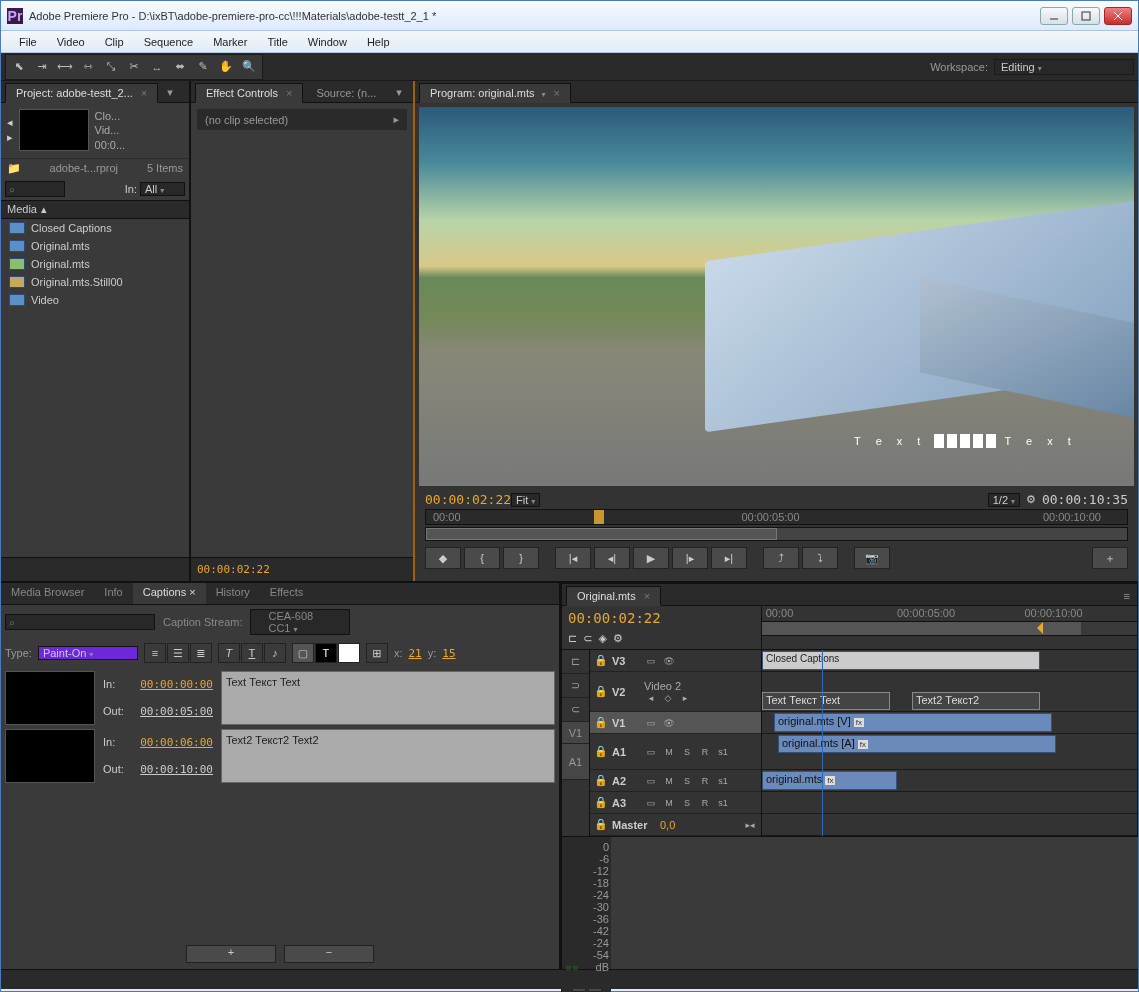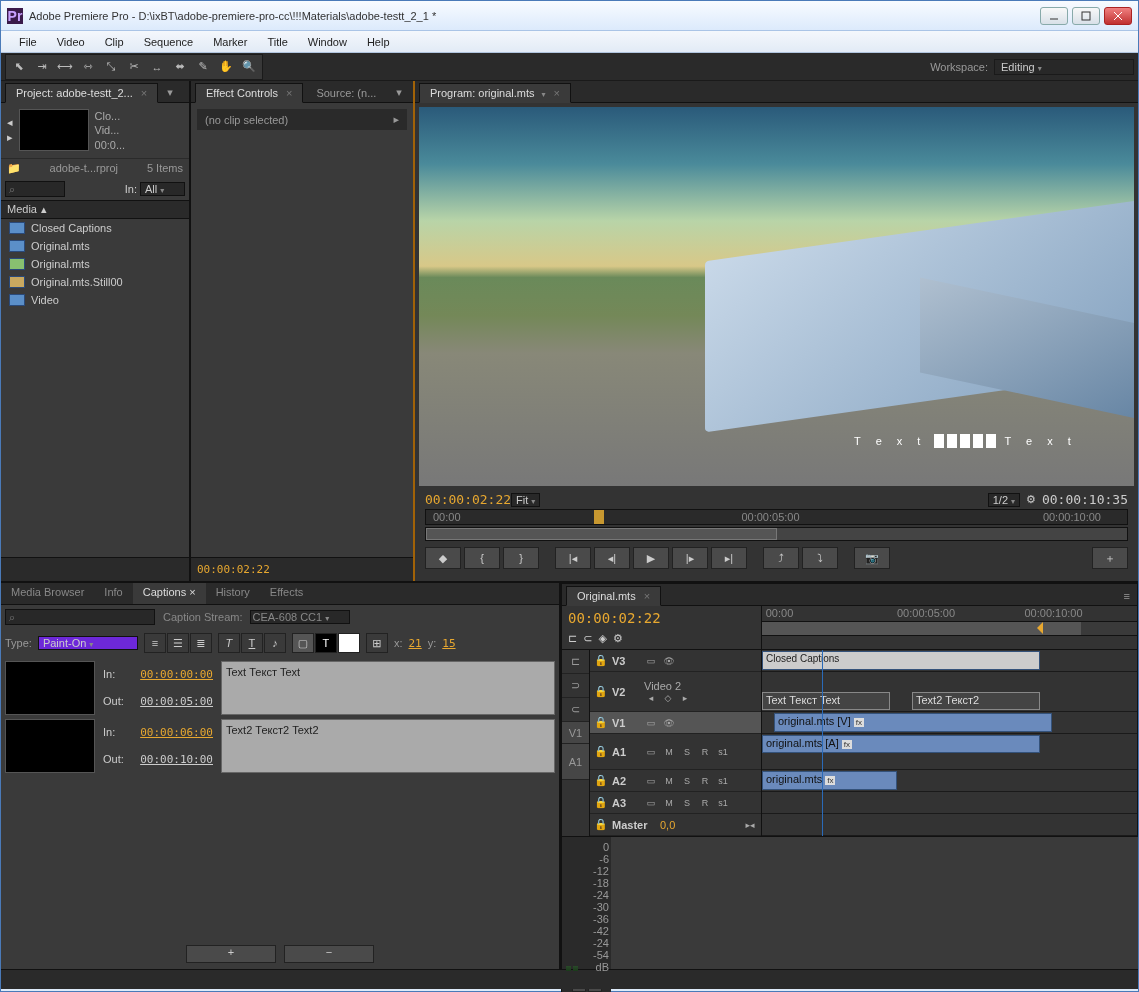--- a/index.html
+++ b/index.html
@@ -89,21 +89,21 @@
 .tp-btn { width:36px; height:22px; background:#4a4a4a; border:1px solid #222; display:flex; align-items:center; justify-content:center; color:#ccc;}
 
 
 .caption-panel { width:560px; border-right:2px solid #111; display:flex; flex-direction:column;}
 .cap-tabs { display:flex; background:#2a2a2a; height:22px; border-bottom:1px solid #111;}
 .cap-tab { padding:3px 10px; color:#888;}
 .cap-tab.active { background:#3a3a3a; color:#ddd;}
 .cap-search-row { display:flex; padding:4px; gap:8px; align-items:center;}
 .cap-search-row input { background:#282828; border:1px solid #111; width:150px; padding:1px 3px; color:#ccc;}
 .cap-stream { color:#888;}
-.cap-stream-val { background:#282828; border:1px solid #111; color:#888; padding:0 1px; width:100px;}
+.cap-stream-val { background:#282828; border:1px solid #111; color:#888; padding:0 17px; width:100px;}
 .cap-toolbar { display:flex; padding:4px; gap:6px; align-items:center;}
 .cap-selbox {background:#6d28d9; border:1px solid #111; color:#ccc; padding:0 4px; width:100px;}
 .cap-tool-group { display:flex; gap:1px;}
 .cap-tool-btn { width:22px; height:20px; background:#3a3a3a; border:1px solid #222; display:flex; align-items:center; justify-content:center; color:#ccc;}
 .cap-xy { color:#e8a830; font-family:monospace; text-decoration:underline;}
 .cap-label { color:#999;}
 .cap-body { flex:1; overflow:auto; padding:4px;}
 .cap-entry { display:flex; gap:8px; margin-bottom:4px;}
 .cap-thumb { width:90px; height:54px; background:#000; border:1px solid #555;}
 .cap-times { width:110px; display:flex; flex-direction:column; justify-content:space-around;}
@@ -574,21 +574,21 @@
                   <div class="clip cc" style="left:0; width:74%;">Closed Captions</div>
                 </div>
                 <div class="track-lane v2">
                   <div class="clip caption-clip" style="left:0; width:34%; top:20px; height:18px;"><span>Text Текст Text</span></div>
                   <div class="clip caption-clip" style="left:40%; width:34%; top:20px; height:18px;"><span>Text2 Текст2</span></div>
                 </div>
                 <div class="track-lane v1">
                   <div class="clip" style="left:12px; width:74%;"><span>original.mts [V]</span><span class="fx">fx</span></div>
                 </div>
                 <div class="track-lane a1">
-                  <div class="clip" style="left:0; width:74%; height:18px;"><span>original.mts [A]</span><span class="fx">fx</span></div>
+                  <div class="clip" style="left:16px; width:74%; height:18px;"><span>original.mts [A]</span><span class="fx">fx</span></div>
                 </div>
                 <div class="track-lane a2">
                   <div class="clip" style="left:0; width:36%;"><span>original.mts</span><span class="fx">fx</span></div>
                 </div>
                 <div class="track-lane a3"></div>
                 <div class="track-lane master"></div>
                 <div class="tl-playhead"></div>
               </div>
             </div>
           </div>

